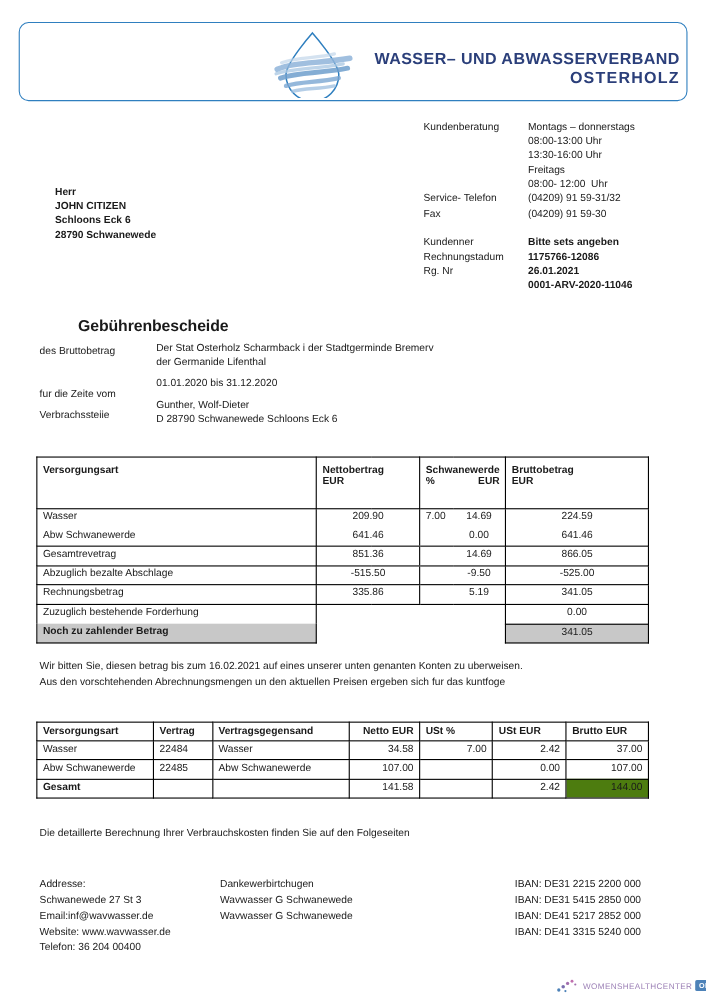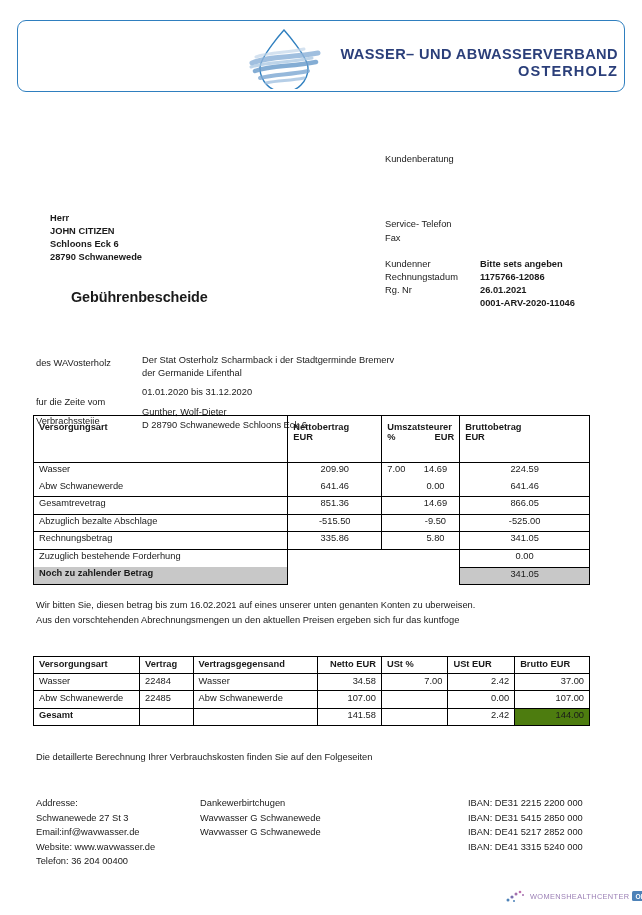--- a/index.html
+++ b/index.html
@@ -55,21 +55,20 @@
     line-height: 1.18;
   }
   .brand .line2 { letter-spacing: 1.1px; }
 
   
   .t {
     position: absolute;
     font-size: 9.3px;
     line-height: 13.1px;
     white-space: pre;
-    margin-top: 44px;
   }
   .b { font-weight: bold; }
 
   
   .contact-labels { left: 385px; top: 109px; }
   .contact-values { left: 480px; top: 109px; }
 
   
   .recipient { left: 50px; top: 168px; font-weight: bold; }
 
@@ -224,32 +223,39 @@
 
 
 
 
 Service- Telefon
 Fax
 
 Kundenner
 Rechnungstadum
 Rg. Nr</div>
+  <div class="t contact-values">Montags – donnerstags
+08:00-13:00 Uhr
+13:30-16:00 Uhr
+Freitags
+08:00- 12:00  Uhr
+(04209) 91 59-31/32
+(04209) 91 59-30</div>
   <div class="t b" style="left:480px; top:214px;">Bitte sets angeben
 1175766-12086
 26.01.2021
 0001-ARV-2020-11046</div>
 
   <div class="t recipient">Herr
 JOHN CITIZEN
 Schloons Eck 6
 28790 Schwanewede</div>
 
   <div class="doc-title">Gebührenbescheide</div>
-  <div class="t info-labels">des WAVosterholz
+  <div class="t info-labels">des Bruttobetrag
 
 fur die Zeite vom
 Verbrachssteiie</div>
   <div class="t info-val-a">Der Stat Osterholz Scharmback i der Stadtgerminde Bremerv</div>
   <div class="t" style="left:142px; top:323px;">der Germanide Lifenthal</div>
   <div class="t info-val-b">01.01.2020 bis 31.12.2020</div>
   <div class="t info-val-c">Gunther, Wolf-Dieter</div>
   <div class="t" style="left:142px; top:375px;">D 28790 Schwanewede Schloons Eck 6</div>
 
   <table id="main-table">
@@ -262,21 +268,21 @@
         <col style="width:130px">
     </colgroup>
     <tbody>
         <tr>
       <td class="hcell">Versorgungsart</td>
       <td class="hcell" colspan="2">
         <div>Nettobertrag</div>
         <div>EUR</div>
       </td>
       <td class="hcell" colspan="2">
-        <div>Umszatsteurer</div>
+        <div>Schwanewerde</div>
         <div class="sub2">
           <span>%</span>
           <span>EUR</span>
         </div>
       </td>
       <td class="hcell">
         <div>Bruttobetrag</div>
         <div>EUR</div>
       </td>
     </tr>
@@ -310,21 +316,21 @@
       <td class="cell botline num" colspan="2" style="border-right:none">-515.50</td>
       <td class="cell botline" style="border-right:none"></td>
       <td class="cell botline num" style="border-left:none">-9.50</td>
       <td class="cell botline num">-525.00</td>
     </tr>
 
     <tr>
       <td class="cell botline">Rechnungsbetrag</td>
       <td class="cell botline num" colspan="2" style="border-right:none">335.86</td>
       <td class="cell botline" style="border-right:none"></td>
-      <td class="cell botline num" style="border-left:none">5.80</td>
+      <td class="cell botline num" style="border-left:none">5.19</td>
       <td class="cell botline num">341.05</td>
     </tr>
 
     <tr>
       <td class="cell" style="border-bottom:none">Zuzuglich bestehende Forderhung</td>
       <td class="nob" colspan="2"></td>
       <td class="nob"></td>
       <td class="nob"></td>
       <td class="cell botline num">0.00</td>
     </tr>

